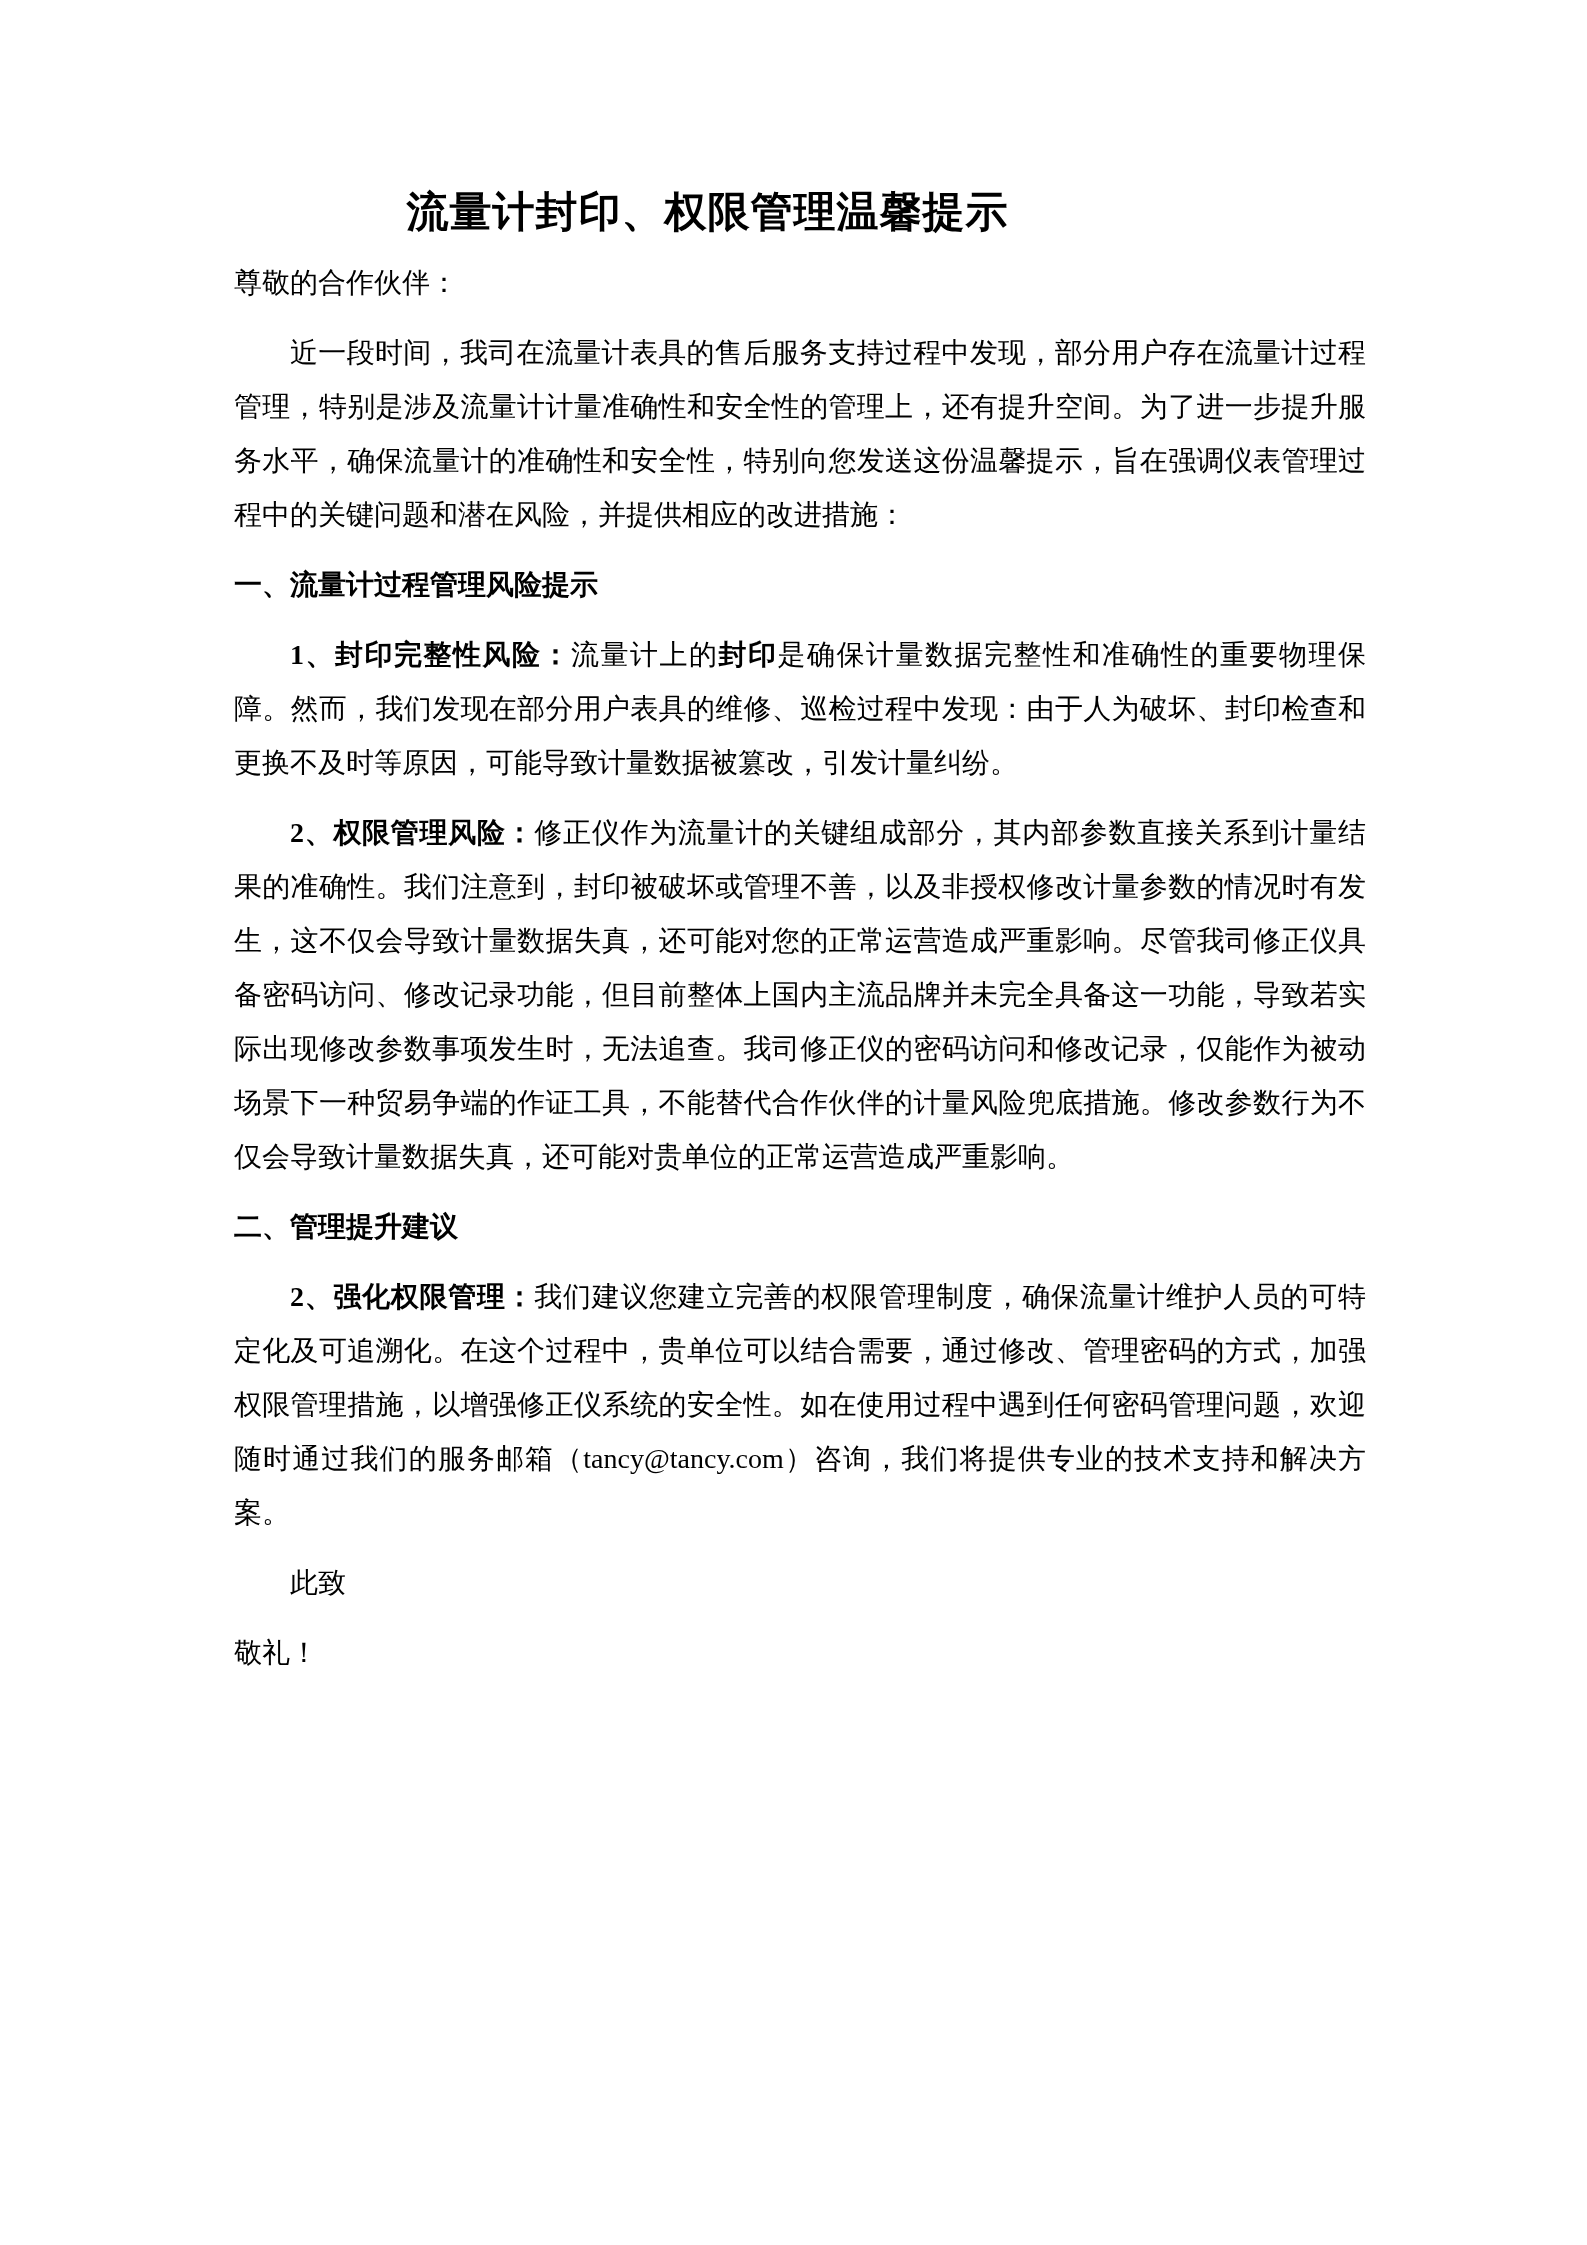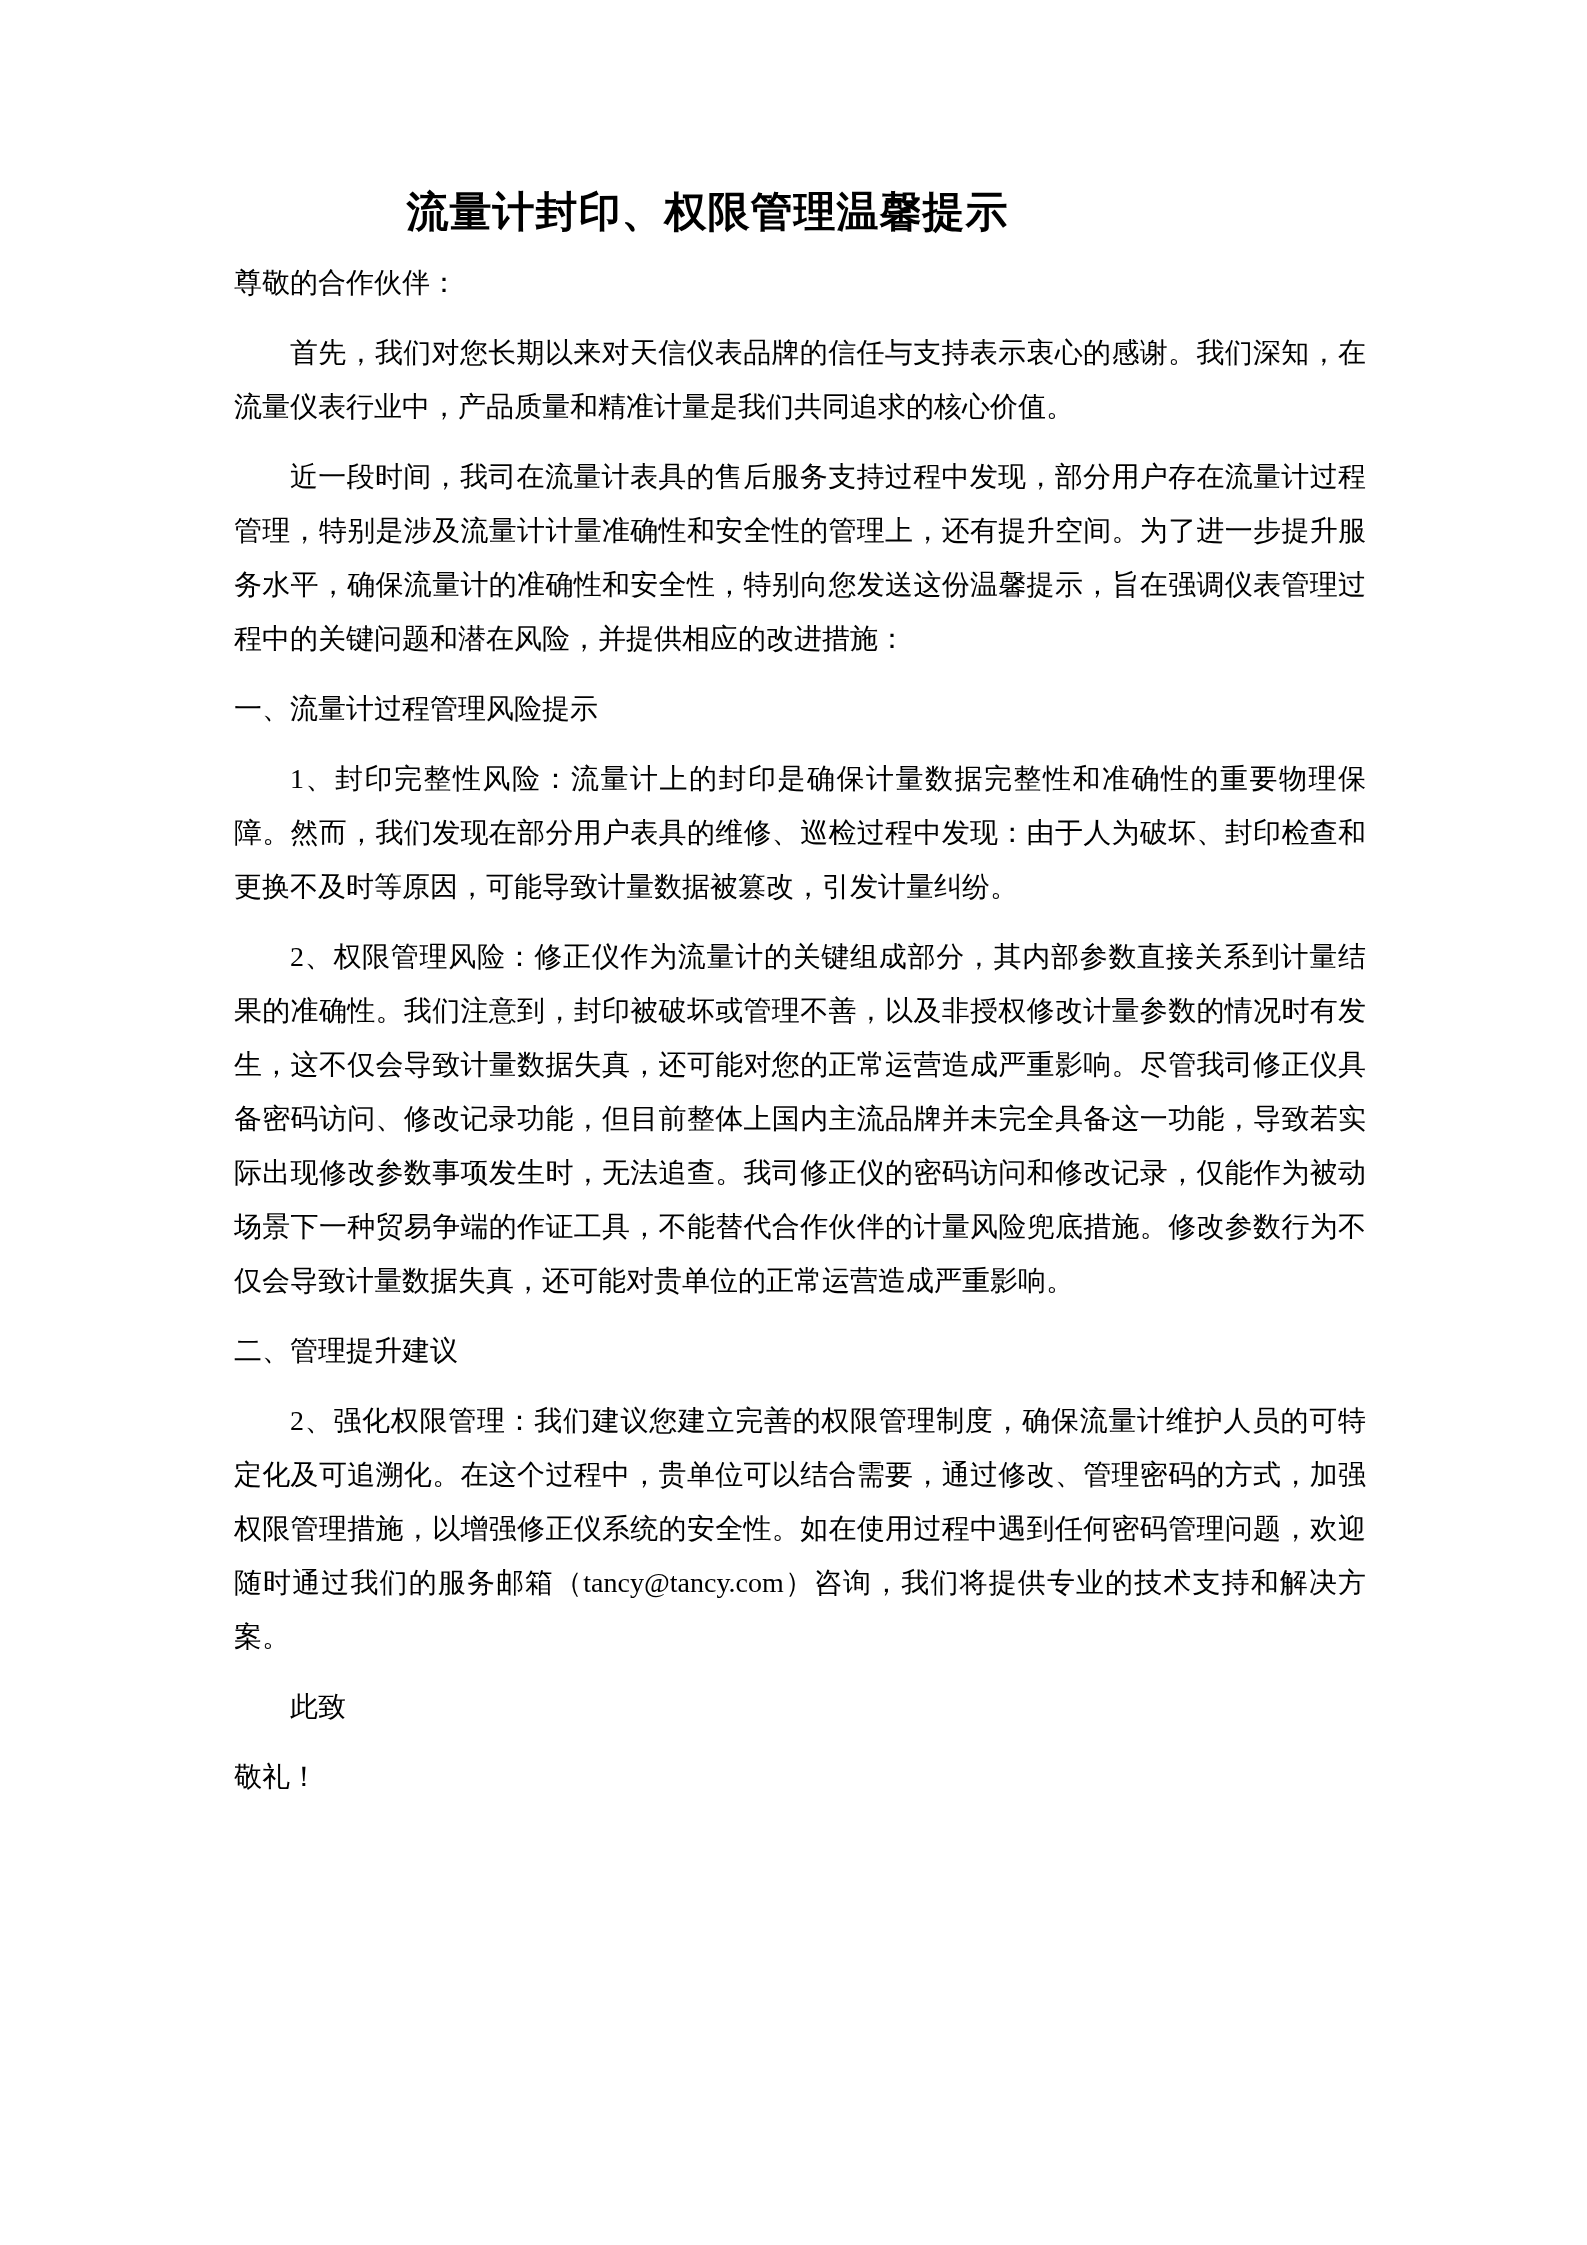--- a/index.html
+++ b/index.html
@@ -32,30 +32,29 @@
       margin: 16px;
       font-size: 28px;
       line-height: 54px;
       text-align: justify;
       text-justify: inter-ideograph;
       word-break: normal;
     }
     .para.indent { text-indent: 2em; }
     .para.heading { font-weight: bold; }
     .run { font-weight: inherit; }
-    .run.bold { font-weight: normal; }
+    .run.bold { font-weight: bold; }
   </style>
 </head>
 <body>
 
 <div class="page">
   <h1 class="doc-title">流量计封印、权限管理温馨提示</h1>
   <div class="doc-body" id="doc-body">
       <p class="para body"><span class="run">尊敬的合作伙伴：</span></p>
-      <p class="para body indent"><span class="run">首先，我们对您长期以来对天信仪表品牌的信任与支持表示衷心的感谢。我们深知，在流量仪表行业中，产品质量和精准计量是我们共同追求的核心价值。</span></p>
       <p class="para body indent"><span class="run">近一段时间，我司在流量计表具的售后服务支持过程中发现，部分用户存在流量计过程管理，特别是涉及流量计计量准确性和安全性的管理上，还有提升空间。为了进一步提升服务水平，确保流量计的准确性和安全性，特别向您发送这份温馨提示，旨在强调仪表管理过程中的关键问题和潜在风险，并提供相应的改进措施：</span></p>
       <p class="para heading"><span class="run bold">一、流量计过程管理风险提示</span></p>
       <p class="para body indent"><span class="run bold">1、封印完整性风险：</span><span class="run">流量计上的</span><span class="run bold">封印</span><span class="run">是确保计量数据完整性和准确性的重要物理保障。然而，我们发现在部分用户表具的维修、巡检过程中发现：由于人为破坏、封印检查和更换不及时等原因，可能导致计量数据被篡改，引发计量纠纷。</span></p>
       <p class="para body indent"><span class="run bold">2、权限管理风险：</span><span class="run">修正仪作为流量计的关键组成部分，其内部参数直接关系到计量结果的准确性。我们注意到，封印被破坏或管理不善，以及非授权修改计量参数的情况时有发生，这不仅会导致计量数据失真，还可能对您的正常运营造成严重影响。尽管我司修正仪具备密码访问、修改记录功能，但目前整体上国内主流品牌并未完全具备这一功能，导致若实际出现修改参数事项发生时，无法追查。我司修正仪的密码访问和修改记录，仅能作为被动场景下一种贸易争端的作证工具，不能替代合作伙伴的计量风险兜底措施。修改参数行为不仅会导致计量数据失真，还可能对贵单位的正常运营造成严重影响。</span></p>
       <p class="para heading"><span class="run bold">二、管理提升建议</span></p>
       <p class="para body indent"><span class="run bold">2、强化权限管理：</span><span class="run">我们建议您建立完善的权限管理制度，确保流量计维护人员的可特定化及可追溯化。在这个过程中，贵单位可以结合需要，通过修改、管理密码的方式，加强权限管理措施，以增强修正仪系统的安全性。如在使用过程中遇到任何密码管理问题，欢迎随时通过我们的服务邮箱（tancy@tancy.com）咨询，我们将提供专业的技术支持和解决方案。</span></p>
       <p class="para body indent"><span class="run">此致</span></p>
       <p class="para body"><span class="run">敬礼！</span></p>
     </div>
 </div>

